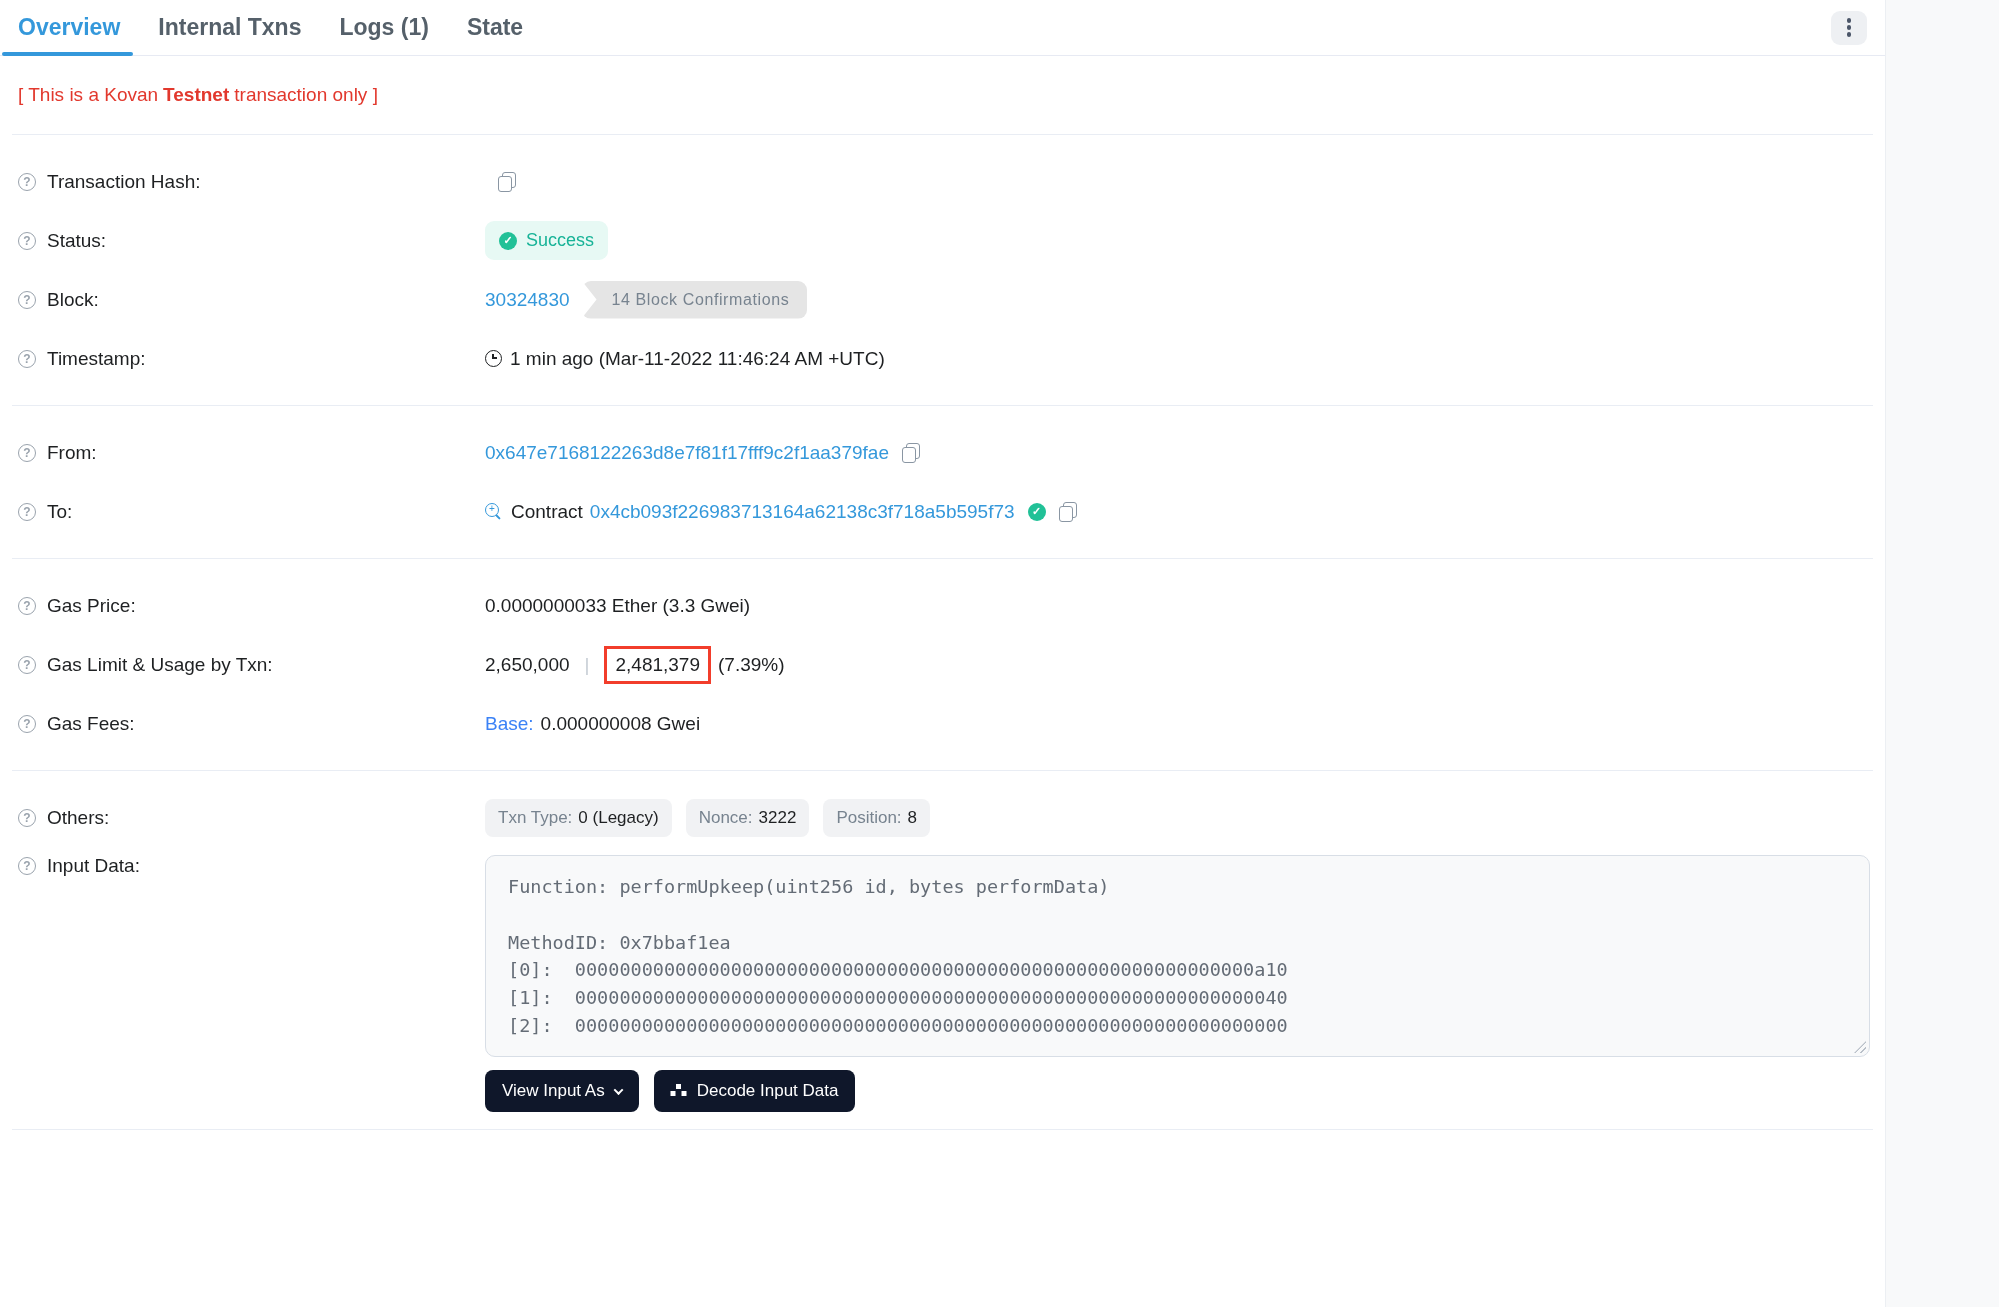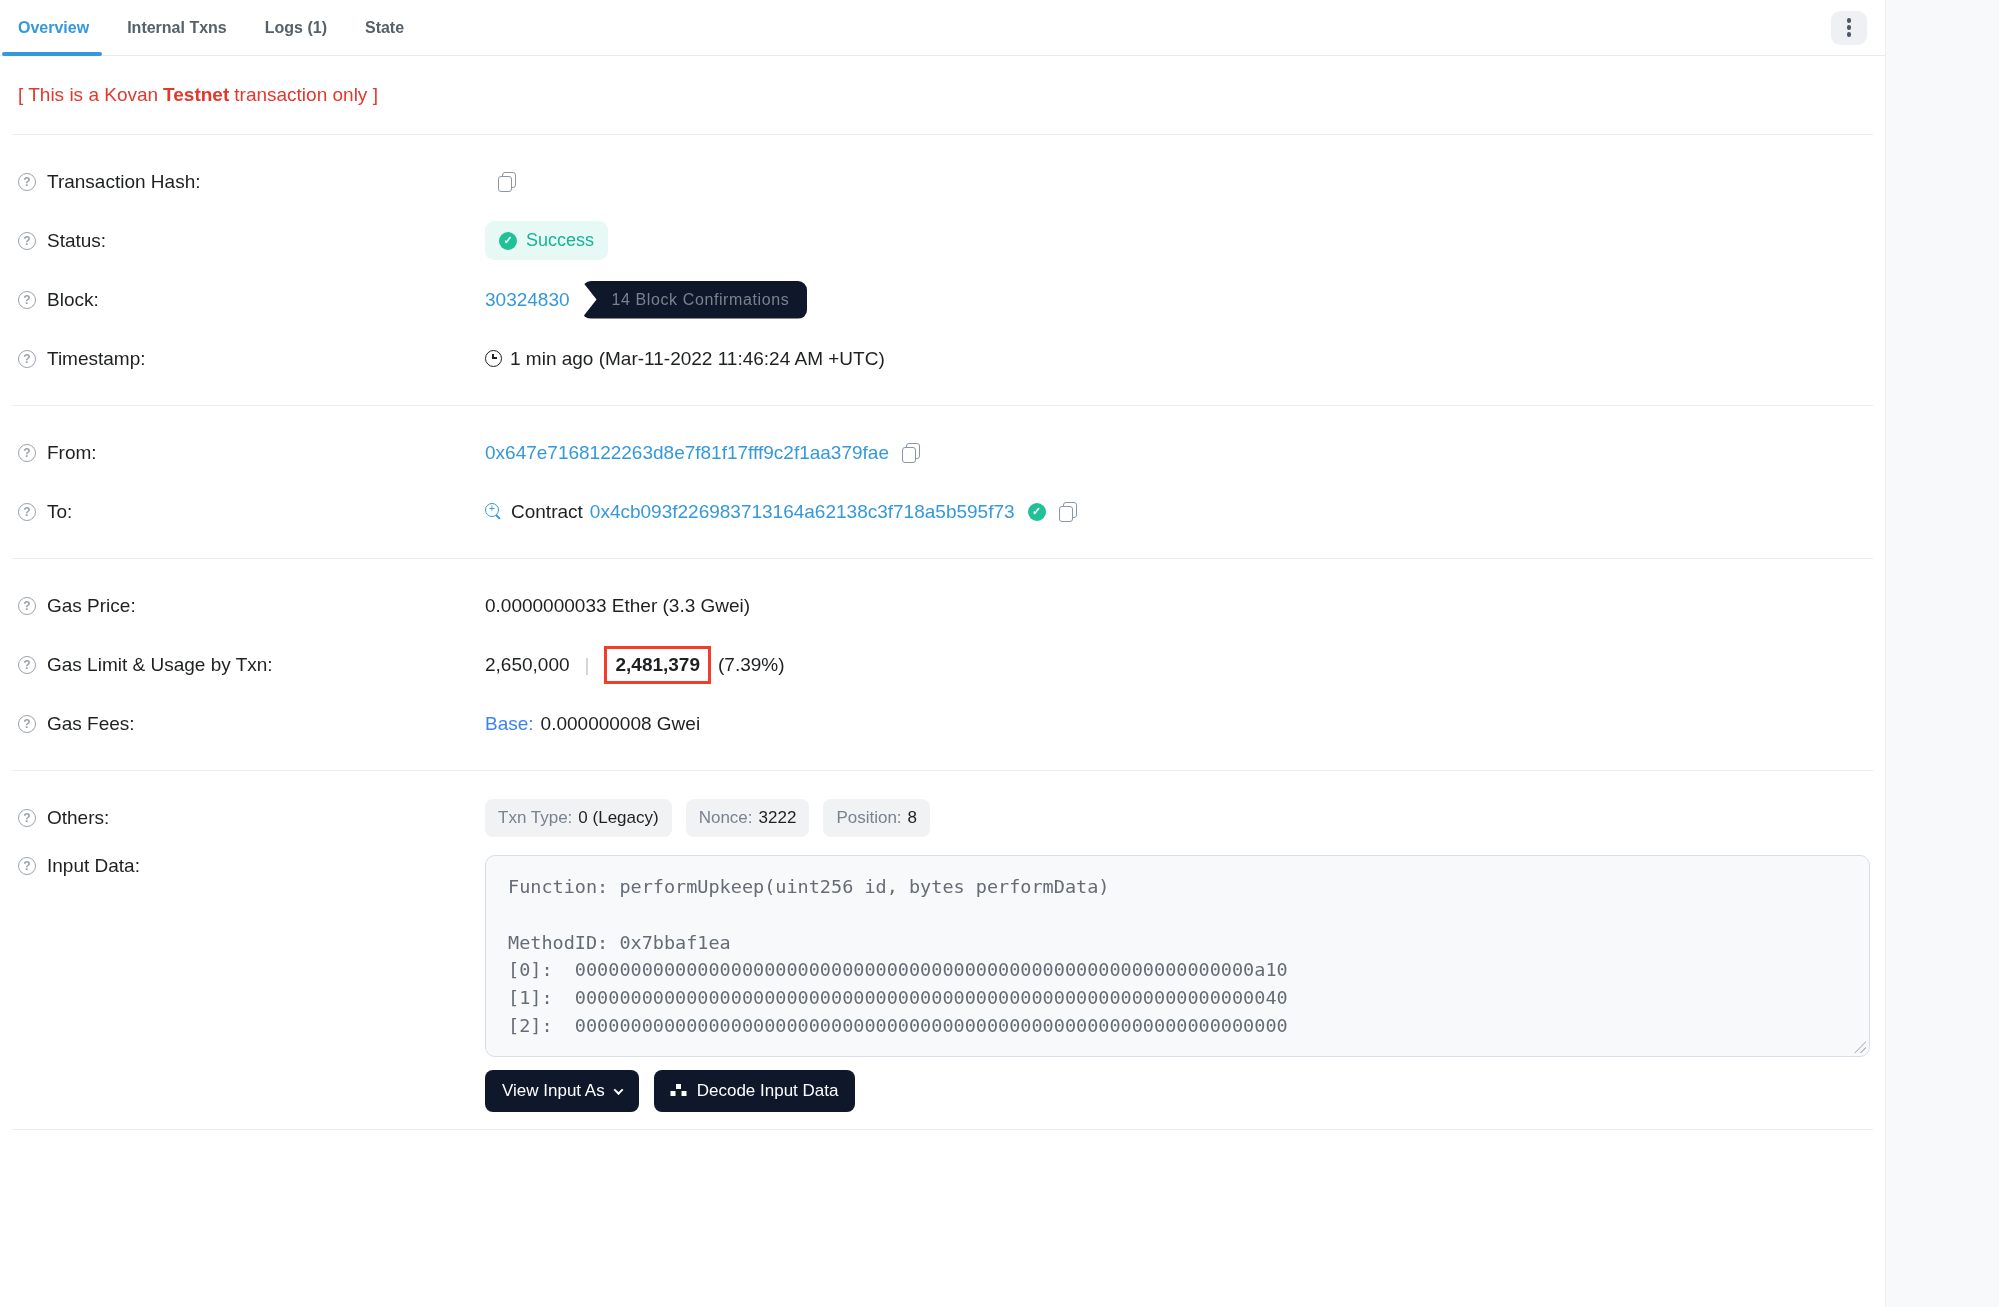--- a/index.html
+++ b/index.html
@@ -15,21 +15,21 @@
     width:1886px; min-height:1307px; background:#ffffff;
     border-right:1px solid #eceff3;
   }
   
   .tabbar {
     height:56px; display:flex; align-items:stretch;
     border-bottom:1px solid #e7eaf3; padding:0 18px; position:relative;
   }
   .tab {
     display:flex; align-items:center; padding:9px 19px;
-    font-weight:bold; color:#55606a; cursor:pointer; position:relative; font-size:16px;
+    font-weight:bold; color:#55606a; cursor:pointer; position:relative; font-size:23px;
   }
   .tab:first-child { padding-left:0; }
   .tab.active { color:#3498db; }
   .tab.active::after {
     content:""; position:absolute; left:-6px; right:6px; bottom:-1px;
     height:4px; background:#3498db; border-radius:3px;
   }
   .tab:first-child.active::after { left:-16px; }
   .kebab-btn {
     margin-left:auto; align-self:center;
@@ -75,21 +75,21 @@
     background:#e7f9f4; color:#17b397;
     border-radius:9px; padding:9px 14px; font-size:18px;
   }
   .check-circle {
     width:18px; height:18px; border-radius:50%; background:#21c197; color:#fff;
     display:inline-flex; align-items:center; justify-content:center; flex:none;
   }
   .check-circle::before { content:"✓"; font-size:11px; font-weight:bold; line-height:1; }
   
   .confirm-badge {
-    margin-left:12px; background:#0f172a; color:#77838f;
+    margin-left:12px; background:#e5e5e5; color:#77838f;
     font-size:16px; letter-spacing:0.6px;
     padding:10px 18px 10px 30px; border-radius:9px;
     clip-path:polygon(0 0, 100% 0, 100% 100%, 0 100%, 15px 50%);
   }
   
   .clock-icon { width:17px; height:17px; border:1.6px solid #1e2022; border-radius:50%; position:relative; flex:none; margin-right:8px; }
   .clock-icon::before { content:""; position:absolute; left:6.4px; top:2.6px; width:1.6px; height:5px; background:#1e2022; }
   .clock-icon::after  { content:""; position:absolute; left:6.4px; top:6.2px; width:4.6px; height:1.6px; background:#1e2022; }
   
   .zoomin-icon { position:relative; width:17px; height:17px; flex:none; margin-right:9px; }
@@ -105,21 +105,21 @@
   
   .chip {
     display:inline-flex; align-items:center; gap:6px;
     background:#f1f2f4; border-radius:8px; padding:9px 13px; font-size:17px;
   }
   .chip .chip-key { color:#77838f; }
   .chip + .chip { margin-left:14px; }
   .muted { color:#3b82f6; }
   .sep-pipe { color:#c5ccd4; margin:0 15px; }
   .redbox {
-    border:3px solid #f23d2b; padding:5px 8px; margin-right:7px; display:inline-block;font-weight:bold;
+    border:3px solid #f23d2b; padding:5px 8px; margin-right:7px; display:inline-block;
   }
   
   .row-input { align-items:flex-start; }
   .row-input .row-label { margin-top:0; }
   .inputdata {
     width:1385px; height:202px;
     background:#f8f9fa; border:1px solid #d8dee6; border-radius:10px;
     padding:17px 22px;
     font-family:"DejaVu Sans Mono", monospace; font-size:18.5px; line-height:1.5;
     color:#646c76; white-space:pre; overflow:hidden; position:relative; margin:0;

